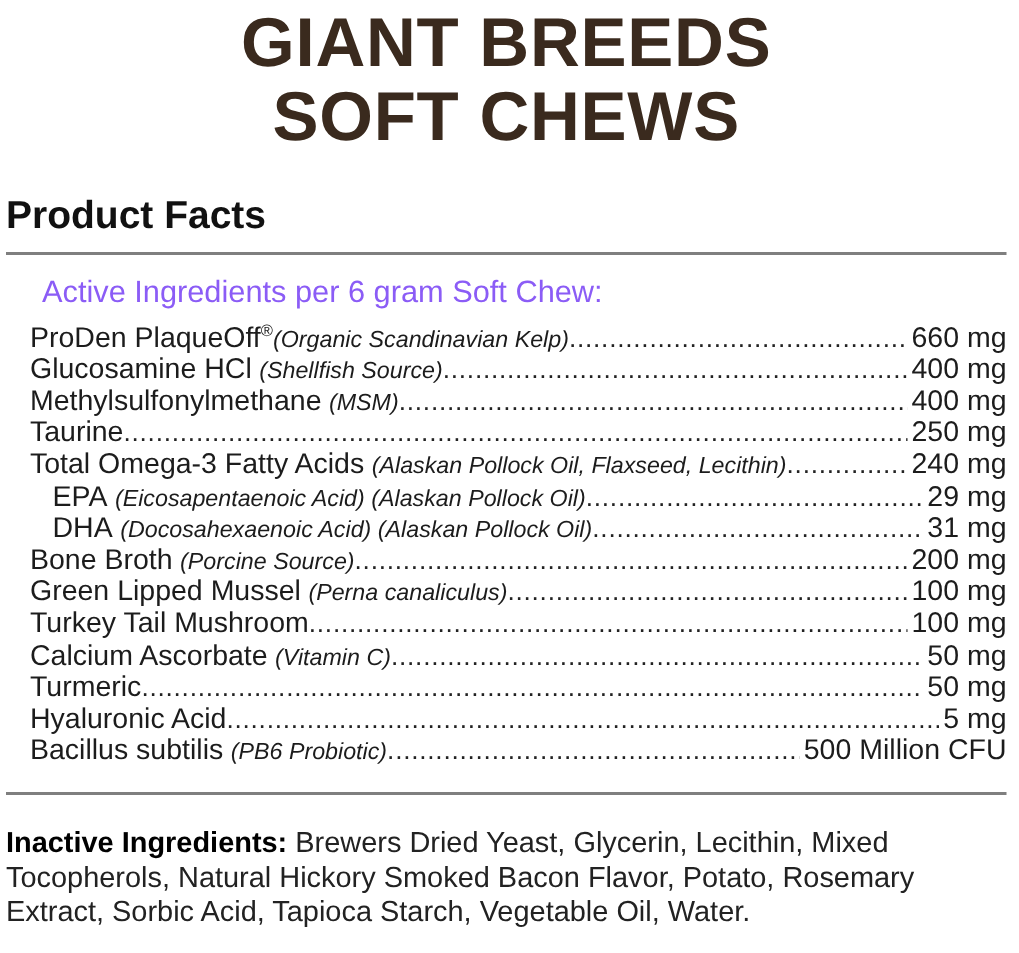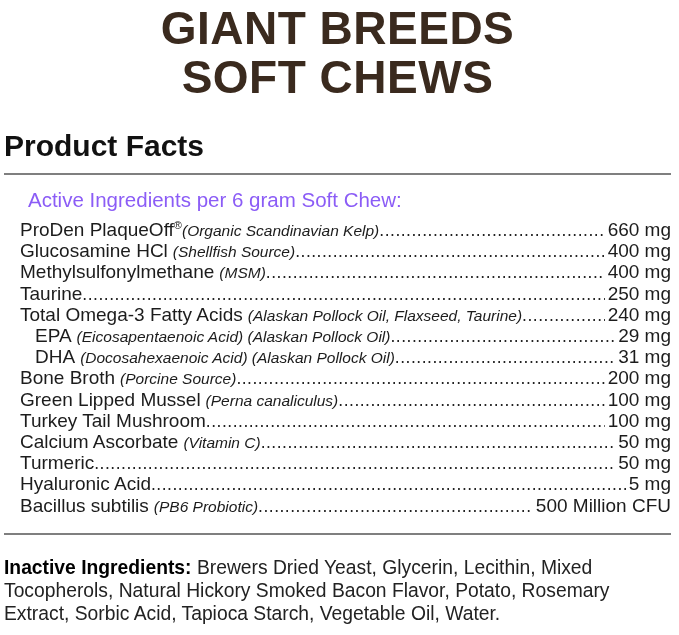--- a/index.html
+++ b/index.html
@@ -13,21 +13,21 @@
     width:679px;height:635px;background:#ffffff;overflow:hidden;
     font-family:"Liberation Sans", sans-serif;color:var(--text-color);
   }
   .label{width:679px;height:503px;padding:0 8px 0 4px;}
   .title{
     text-align:center;color:var(--title-color);
     font-weight:800;font-size:46px;line-height:1.06;
     letter-spacing:.5px;padding-top:4px;
   }
   .product-facts{
-    font-size:30px;font-weight:bold;color:#111;
+    font-size:26px;font-weight:bold;color:#111;
     margin-top:27px;line-height:1.1;
   }
   .divider{
     height:2px;background:var(--divider-color);border:none;
     margin:11px 0 0 0;width:100%;
   }
   .active-header{
     font-size:20.5px;font-weight:normal;color:#8b5cf6;
     margin-top:13px;line-height:1.2;margin-left:24px;
   }
@@ -90,21 +90,21 @@
     <span class="amt">400 mg</span>
   </div>
 
   <div class="row">
     <span class="name">Taurine</span>
     <span class="dots"></span>
     <span class="amt">250 mg</span>
   </div>
 
   <div class="row">
-    <span class="name">Total Omega-3 Fatty Acids<span class="note spaced">(Alaskan Pollock Oil, Flaxseed, Taurine)</span></span>
+    <span class="name">Total Omega-3 Fatty Acids<span class="note spaced">(Alaskan Pollock Oil, Flaxseed, Lecithin)</span></span>
     <span class="dots"></span>
     <span class="amt">240 mg</span>
   </div>
 
   <div class="row indent">
     <span class="name">EPA<span class="note spaced">(Eicosapentaenoic Acid) (Alaskan Pollock Oil)</span></span>
     <span class="dots"></span>
     <span class="amt">29 mg</span>
   </div>
 

